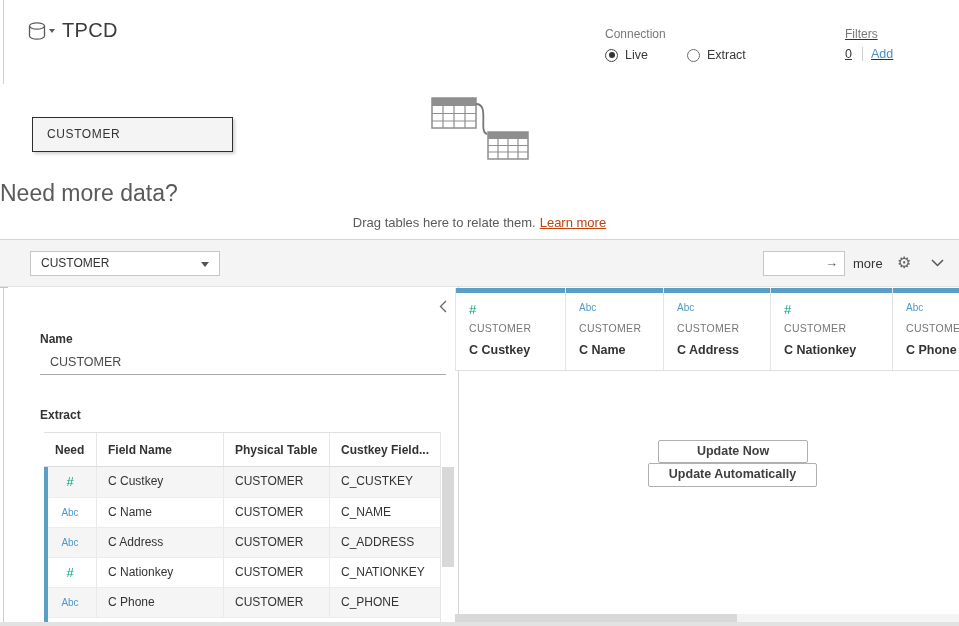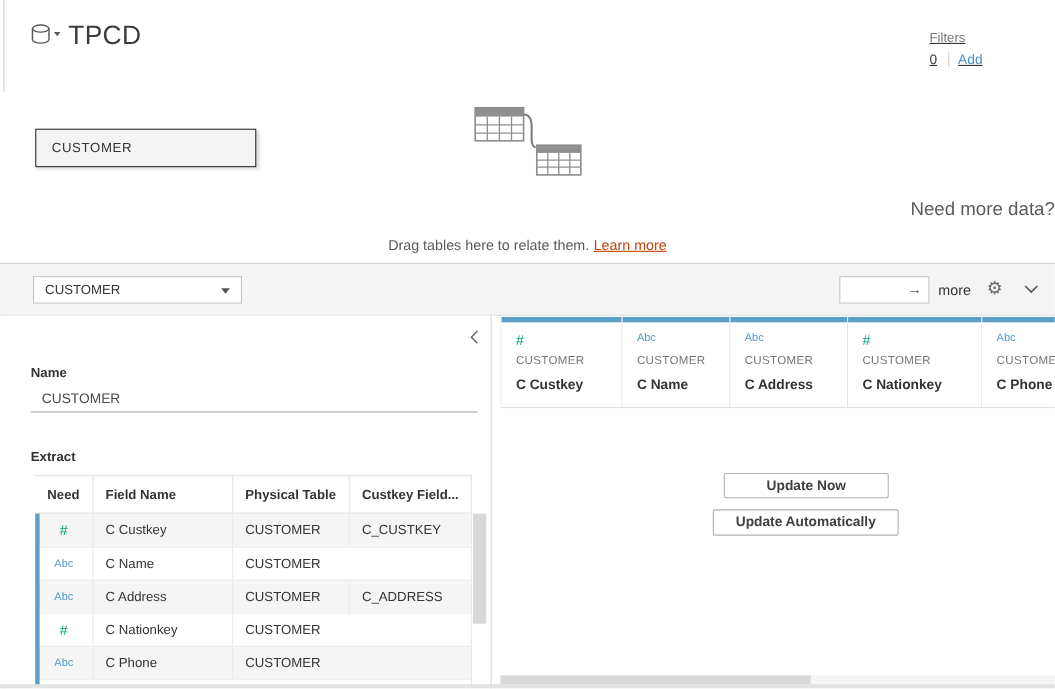--- a/index.html
+++ b/index.html
@@ -6,56 +6,56 @@
   html,body { width:959px; height:626px; background:#fff; font-family:"Liberation Sans", sans-serif; color:#333; overflow:hidden; }
   .app { position:relative; width:959px; height:626px; background:#fff; }
 
   
   .left-edge { position:absolute; left:3px; top:0; bottom:0; width:1px; background:#cfcfcf; }
   .edge-tick { position:absolute; left:0; width:8px; height:1px; background:#c4c4c4; }
 
   
   .header { position:absolute; left:0; top:0; width:959px; height:84px; }
   .ds-icon { position:absolute; left:27px; top:21px; width:30px; height:22px; cursor:pointer; }
-  .page-title { position:absolute; left:62px; top:19px; font-size:24px; font-weight:400; color:#3b3b3b; letter-spacing:0.3px; }
+  .page-title { position:absolute; left:62px; top:19px; font-size:20px; font-weight:400; color:#3b3b3b; letter-spacing:0.3px; }
   .sec-label { font-size:12px; color:#787878; }
   .conn { position:absolute; left:605px; top:27px; }
   .radio-row { display:flex; margin-top:7px; }
   .radio { display:flex; align-items:center; cursor:pointer; margin-right:39px; }
   .rb { width:13px; height:13px; border:1px solid #6e6e6e; border-radius:50%; margin-right:7px; position:relative; background:#fff; }
   .rb.checked { border-color:#444; }
   .rb.checked::after { content:""; position:absolute; left:2.5px; top:2.5px; width:6px; height:6px; border-radius:50%; background:#333; }
   .radio-label { font-size:12.5px; color:#383838; }
   .filters { position:absolute; left:845px; top:27px;text-decoration:underline; }
   .filters-row { display:flex; align-items:center; margin-top:6px; }
   .filters-count { font-size:12.5px; color:#383838; min-width:12px; }
   .filters-div { width:1px; height:14px; background:#cfcfcf; margin:0 8px 0 5px; }
   .add-link { font-size:12.5px; color:#4a90c9; cursor:pointer; }
 
   
   .canvas { position:absolute; left:0; top:84px; width:959px; height:156px; border-bottom:1px solid #d4d4d4; background:#fff; }
   .table-node { position:absolute; left:32px; top:33px; width:201px; height:35px; background:#f4f4f4; border:1px solid #2e2e2e; box-shadow:2px 2px 3px rgba(0,0,0,0.18); font-size:12px; letter-spacing:0.6px; color:#333; line-height:33px; padding-left:14px; cursor:grab; }
   .empty-graphic { position:absolute; left:430px; top:12px; }
-  .empty-title { position:absolute; left:0; right:0; top:96px; text-align:right; font-size:17px; color:#5a5a5a; }
+  .empty-title { position:absolute; left:0; right:0; top:96px; text-align:left; font-size:23px; color:#5a5a5a; }
   .empty-hint { position:absolute; left:0; right:0; top:131px; text-align:center; font-size:13px; color:#5a5a5a; }
   .learn-more { color:#c2410c; text-decoration:underline; cursor:pointer; margin-left:4px; }
 
   
   .toolbar { position:absolute; left:0; top:240px; width:959px; height:47px; background:#f4f4f4; border-bottom:1px solid #e2e2e2; }
   .tbl-select { position:absolute; left:30px; top:11px; width:190px; height:25px; background:#fff; border:1px solid #c6c6c6; font-size:12px; color:#333; line-height:23px; padding-left:10px; cursor:pointer; }
   .tbl-select .caret { position:absolute; right:10px; top:10px; width:0; height:0; border-left:4px solid transparent; border-right:4px solid transparent; border-top:5px solid #555; }
   .rows-box { position:absolute; left:763px; top:11px; width:82px; height:25px; }
   .rows-box input { width:100%; height:100%; border:1px solid #c6c6c6; background:#fff; font-family:"Liberation Sans",sans-serif; font-size:12px; padding:0 22px 0 6px; color:#333; outline:none; }
   .rows-arrow { position:absolute; right:7px; top:4px; font-size:13px; color:#555; pointer-events:none; }
   .rows-label { position:absolute; left:853px; top:16px; font-size:13px; color:#333; }
   .gear { position:absolute; left:897px; top:13px; font-size:16px; color:#666; cursor:pointer; line-height:20px; }
   .tb-chevron { position:absolute; left:931px; top:19px; cursor:pointer; }
 
   
-  .left-panel { position:absolute; left:0; top:287px; width:447px; height:339px; background:#fff; border-right:1px solid #d4d4d4; }
+  .left-panel { position:absolute; left:12px; top:287px; width:447px; height:339px; background:#fff; border-right:1px solid #d4d4d4; }
   .collapse { position:absolute; left:427px; top:13px; cursor:pointer; }
   .name-label { position:absolute; left:28px; top:45px; font-size:12px; font-weight:bold; color:#333; }
   .name-input { position:absolute; left:28px; top:63px; width:406px; height:25px; border:none; border-bottom:1px solid #a8a8a8; font-family:"Liberation Sans",sans-serif; font-size:12.5px; color:#4a4a4a; padding-left:10px; background:#fff; outline:none; }
   .fields-label { position:absolute; left:28px; top:121px; font-size:12px; font-weight:bold; color:#333; }
 
   .ftable { position:absolute; left:32px; top:145px; width:397px; border-top:1px solid #e0e0e0; border-right:1px solid #e6e6e6; }
   .fhead, .frow { display:grid; grid-template-columns:53px 127px 106px 111px; }
   .fhead { height:34px; border-bottom:1px solid #dcdcdc; }
   .fhead .hcell { font-size:12px; font-weight:bold; color:#333; line-height:34px; padding-left:11px; border-right:1px solid #e6e6e6; overflow:hidden; white-space:nowrap; }
   .fhead .hcell:last-child, .frow .fcell:last-child { border-right:none; }
@@ -75,21 +75,21 @@
   .grid { position:absolute; left:455px; top:288px; width:504px; height:338px; overflow:hidden; }
   .ghead { display:flex; border-left:1px solid #e4e4e4; border-bottom:1px solid #e0e0e0; width:570px; }
   .gcol { position:relative; height:82px; border-right:1px solid #e4e4e4; cursor:pointer; background:#fff; }
   .gcol .bar { height:5px; background:#5b9fc7; }
   .gcol-inner { padding:9px 0 0 13px; }
   .g-glyph { height:16px; margin-bottom:4px; }
   .g-table { font-size:10.5px; color:#757575; letter-spacing:0.3px; margin-bottom:9px; }
   .g-field { font-size:12.5px; font-weight:bold; color:#333; }
 
   .btn { position:absolute; background:#fff; border:1px solid #b0b0b0; border-radius:2px; font-family:"Liberation Sans",sans-serif; font-size:12.5px; font-weight:bold; color:#3f3f3f; text-align:center; line-height:21px; cursor:pointer; }
-  .btn-now { left:658px; top:430px; width:150px; height:23px; }
+  .btn-now { left:658px; top:440px; width:150px; height:23px; }
   .btn-auto { left:648px; top:463px; width:169px; height:24px; }
 
   .hscroll-track { position:absolute; left:455px; top:614px; right:0; height:8px; background:#f4f4f4; cursor:pointer; }
   .hscroll-thumb { position:absolute; left:0; top:0; width:282px; height:8px; background:#d8d8d8; }
   .bottom-strip { position:absolute; left:0; top:622px; width:959px; height:4px; background:#e2e2e2; }
 
   svg { display:block; }
 </style>
 </head>
 <body>
@@ -103,20 +103,33 @@
   <div class="header">
     <div class="ds-icon">
       <svg width="30" height="22" viewBox="0 0 30 22">
         <ellipse cx="10" cy="5" rx="7.5" ry="3.2" fill="none" stroke="#5a5a5a" stroke-width="1.3"></ellipse>
         <path d="M2.5,5 L2.5,15 A7.5,3.2 0 0 0 17.5,15 L17.5,5" fill="none" stroke="#5a5a5a" stroke-width="1.3"></path>
         <path d="M22,8 L28,8 L25,12 Z" fill="#5a5a5a"></path>
       </svg>
     </div>
     <div class="page-title">TPCD</div>
 
+    <div class="conn">
+      <div class="sec-label">Connection</div>
+      <div class="radio-row">
+        <span class="radio">
+          <span class="rb checked"></span>
+          <span class="radio-label">Live</span>
+        </span>
+        <span class="radio">
+          <span class="rb"></span>
+          <span class="radio-label">Extract</span>
+        </span>
+      </div>
+    </div>
 
     <div class="filters">
       <div class="sec-label">Filters</div>
       <div class="filters-row">
         <span class="filters-count">0</span>
         <span class="filters-div"></span>
         <span class="add-link">Add</span>
       </div>
     </div>
   </div>
@@ -187,36 +200,39 @@
         <div class="frow">
           <div class="fcell typec t-num">#</div>
           <div class="fcell">C Custkey</div>
           <div class="fcell">CUSTOMER</div>
           <div class="fcell">C_CUSTKEY</div>
         </div>
         <div class="frow">
           <div class="fcell typec t-str">Abc</div>
           <div class="fcell">C Name</div>
           <div class="fcell">CUSTOMER</div>
+          <div class="fcell">C_NAME</div>
         </div>
         <div class="frow">
           <div class="fcell typec t-str">Abc</div>
           <div class="fcell">C Address</div>
           <div class="fcell">CUSTOMER</div>
           <div class="fcell">C_ADDRESS</div>
         </div>
         <div class="frow">
           <div class="fcell typec t-num">#</div>
           <div class="fcell">C Nationkey</div>
           <div class="fcell">CUSTOMER</div>
+          <div class="fcell">C_NATIONKEY</div>
         </div>
         <div class="frow">
           <div class="fcell typec t-str">Abc</div>
           <div class="fcell">C Phone</div>
           <div class="fcell">CUSTOMER</div>
+          <div class="fcell">C_PHONE</div>
         </div>
         <div class="frow-partial"></div>
       </div>
       <div class="accent-bar"></div>
     </div>
     <div class="vscroll"></div>
   </div>
 
   <div class="grid">
     <div class="ghead">

